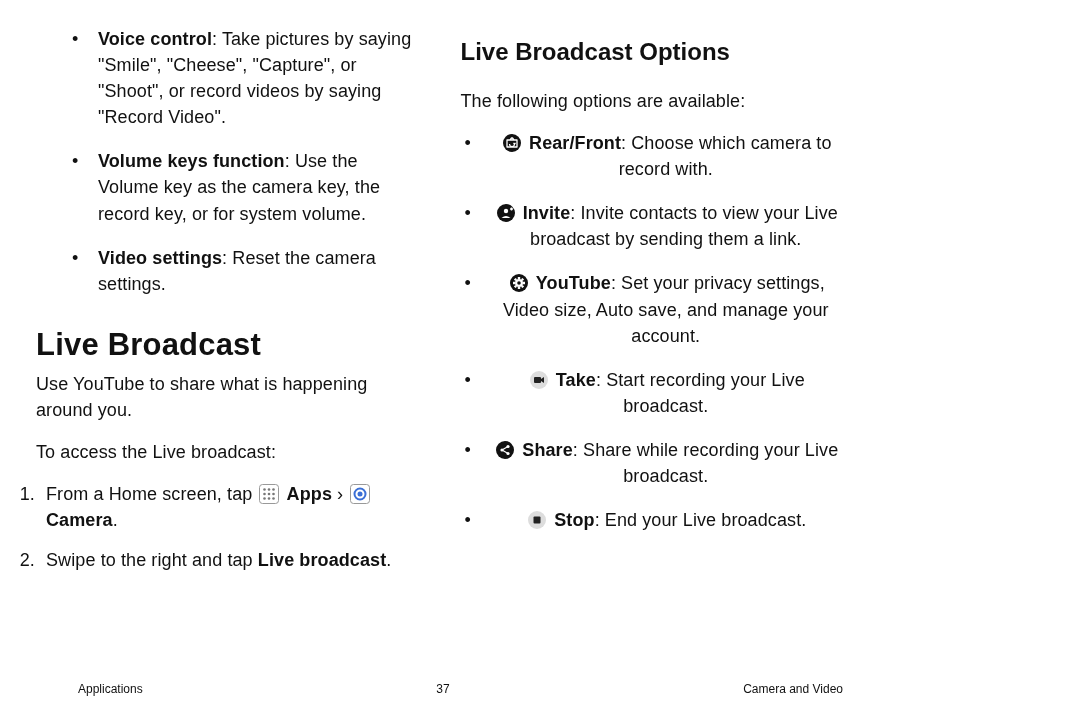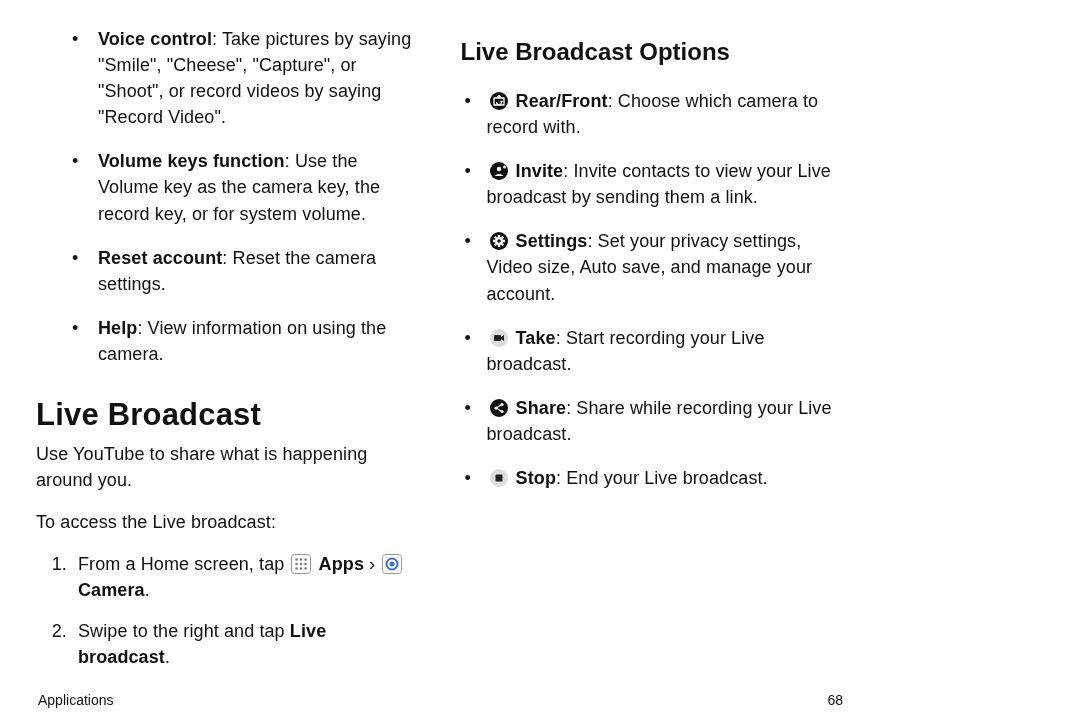--- a/index.html
+++ b/index.html
@@ -16,54 +16,51 @@
   .col-left { padding-right: 4px; }
   .col-right { padding-left: 0; }
   p, li { font-size: 18px; line-height: 1.45; letter-spacing: 0.1px; }
   strong { font-weight: 700; }
   h1.section { font-size: 31px; font-weight: 700; margin-top: 30px; margin-bottom: 8px; letter-spacing: 0.2px; }
   h2.section { font-size: 24px; font-weight: 700; margin-top: 18px; margin-bottom: 22px; }
   ul.sub { list-style: none; margin-left: 36px; margin-top: 6px; }
   ul.sub > li { position: relative; padding-left: 26px; margin-bottom: 18px; }
   ul.sub > li::before { content: "•"; position: absolute; left: 0; top: 0; font-size: 18px; }
   ul.opt { list-style: none; margin-left: 4px; margin-top: 14px; }
-  ul.opt > li { position: relative; padding-left: 22px; margin-bottom: 18px; }
+  ul.opt > li { position: relative; padding-left: 22px; margin-bottom: 18px; text-align: center; }
   ul.opt > li::before { content: "•"; position: absolute; left: 0; top: 0; font-size: 18px; }
   .para { margin-top: 6px; margin-bottom: 16px; }
-  ol.steps { margin-left: 36px; margin-top: 6px; }
+  ol.steps { margin-left: 4px; margin-top: 6px; }
   ol.steps > li { padding-left: 6px; margin-bottom: 14px; }
   .note { margin-top: 6px; }
   .icon {
     display: inline-flex; align-items: center; justify-content: center;
     vertical-align: -4px; margin: 0 2px;
   }
   .icon svg { display: block; }
   .footer {
-    display: flex; justify-content: space-between; font-size: 14px; padding: 0 2px 0 2px; margin-top: 8px;
+    display: flex; justify-content: space-between; font-size: 12px; padding: 0 2px 0 2px; margin-top: 8px; margin-left: 40px;
   }
 </style>
 </head>
 <body>
 
 <div class="page">
   <div class="columns">
 
     <div class="col col-left">
       <ul class="sub">
         <li>
           <strong>Voice control</strong><span>: Take pictures by saying "Smile", "Cheese", "Capture", or "Shoot", or record videos by saying "Record Video".</span>
         </li>
         <li>
           <strong>Volume keys function</strong><span>: Use the Volume key as the camera key, the record key, or for system volume.</span>
         </li>
         <li>
-          <strong>Reset account</strong><span>: Reset the camera settings.</span>
-        </li>
-        <li>
-          <strong>Help</strong><span>: View information on using the camera.</span>
+          <strong>Video settings</strong><span>: Reset the camera settings.</span>
         </li>
       </ul>
 
       <h1 class="section">Live Broadcast</h1>
       <p class="para">Use YouTube to share what is happening around you.</p>
       <p class="para">To access the Live broadcast:</p>
 
       <ol class="steps">
         <li>
           <span>From a Home screen, tap </span>
@@ -96,20 +93,21 @@
         </li>
         <li>
           <span>Swipe to the right and tap </span><strong>Live broadcast</strong><span>.</span>
         </li>
       </ol>
 
     </div>
 
     <div class="col col-right">
       <h2 class="section">Live Broadcast Options</h2>
+      <p class="para">The following options are available:</p>
 
       <ul class="opt">
         <li>
           <span class="icon">
             <svg width="20" height="20" viewBox="0 0 20 20">
               <circle cx="10" cy="10" r="9" fill="#111"></circle>
               <path d="M5 7 h10 v7 h-10 z M8 7 l1.5 -2 h1 l1.5 2" fill="none" stroke="#fff" stroke-width="1.3" stroke-linejoin="round"></path>
               <path d="M7.5 11 a2.5 2.5 0 1 0 5 0" fill="none" stroke="#fff" stroke-width="1.2"></path>
               <path d="M12.5 11 l1 -1 M12.5 11 l-1 -1" stroke="#fff" stroke-width="1.2"></path>
             </svg>
@@ -135,21 +133,21 @@
               <g transform="translate(10,10)">
                 <g fill="#fff">
                   <path d="M-1.2,-6 h2.4 v2 h-2.4 z M-1.2,4 h2.4 v2 h-2.4 z M-6,-1.2 h2 v2.4 h-2 z M4,-1.2 h2 v2.4 h-2 z"></path>
                   <path transform="rotate(45)" d="M-1.2,-6 h2.4 v2 h-2.4 z M-1.2,4 h2.4 v2 h-2.4 z M-6,-1.2 h2 v2.4 h-2 z M4,-1.2 h2 v2.4 h-2 z"></path>
                 </g>
                 <circle r="4" fill="#fff"></circle>
                 <circle r="1.8" fill="#111"></circle>
               </g>
             </svg>
           </span>
-          <strong>Settings</strong><span>: Set your privacy settings, Video size, Auto save, and manage your account.</span>
+          <strong>YouTube</strong><span>: Set your privacy settings, Video size, Auto save, and manage your account.</span>
         </li>
         <li>
           <span class="icon">
             <svg width="20" height="20" viewBox="0 0 20 20">
               <circle cx="10" cy="10" r="9" fill="#ddd"></circle>
               <rect x="5" y="7" width="7" height="6" rx="1" fill="#222"></rect>
               <path d="M12 9 l3 -2 v6 l-3 -2 z" fill="#222"></path>
             </svg>
           </span>
           <strong>Take</strong><span>: Start recording your Live broadcast.</span>
@@ -175,15 +173,16 @@
             </svg>
           </span>
           <strong>Stop</strong><span>: End your Live broadcast.</span>
         </li>
       </ul>
     </div>
   </div>
 
   <div class="footer">
     <span>Applications</span>
-    <span>68</span>
+    <span>37</span>
+    <span>Camera and Video</span>
   </div>
 </div>
 
 </body></html>

